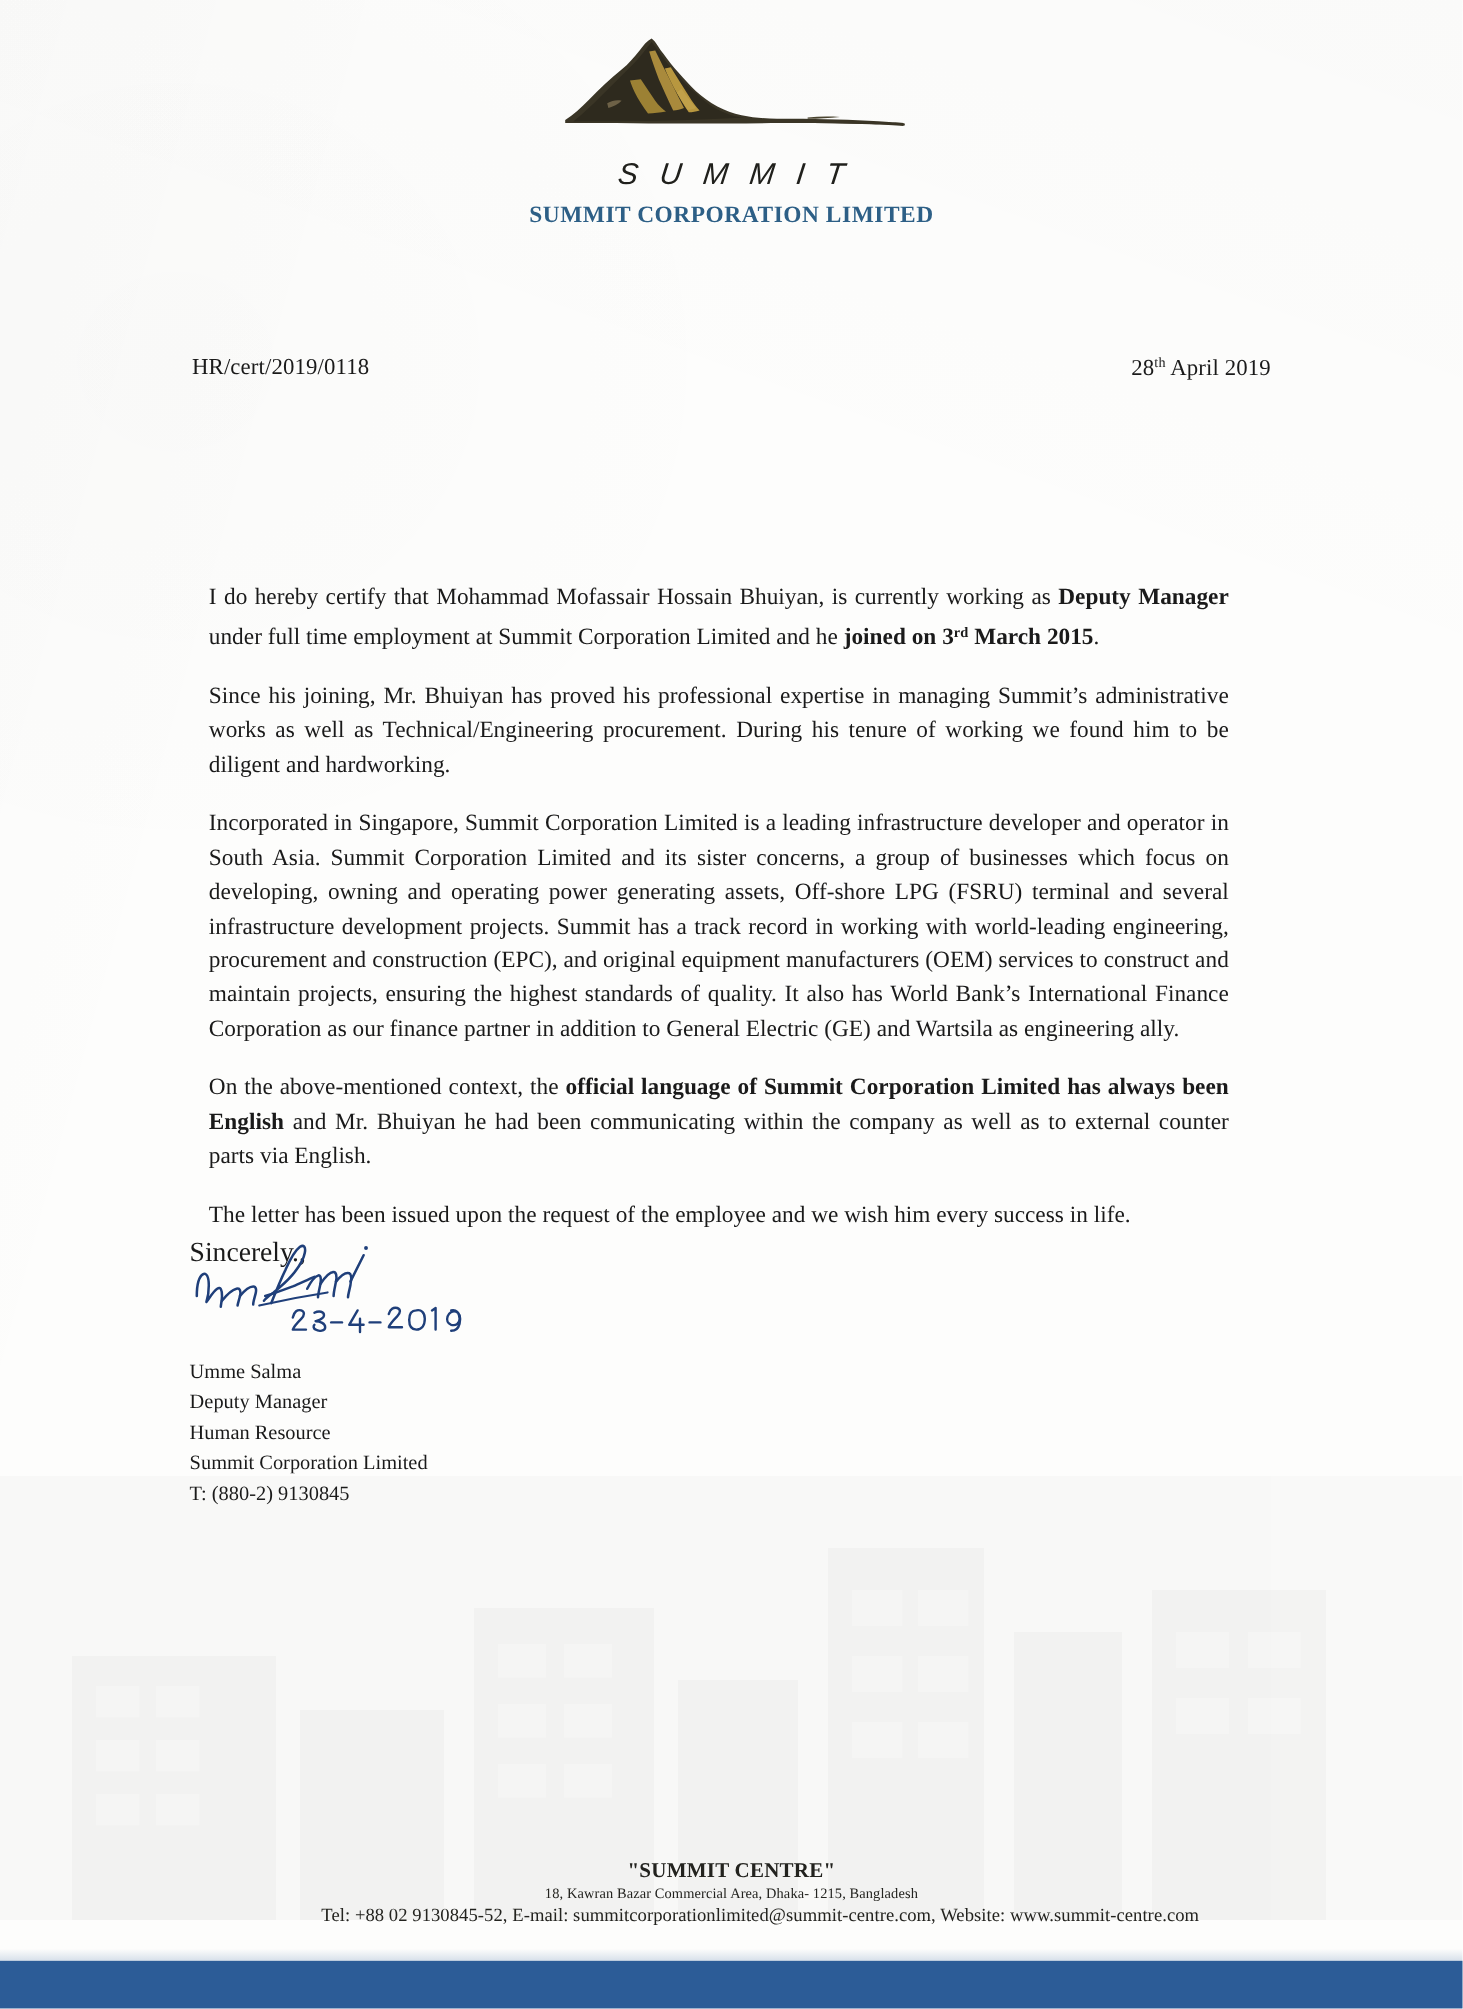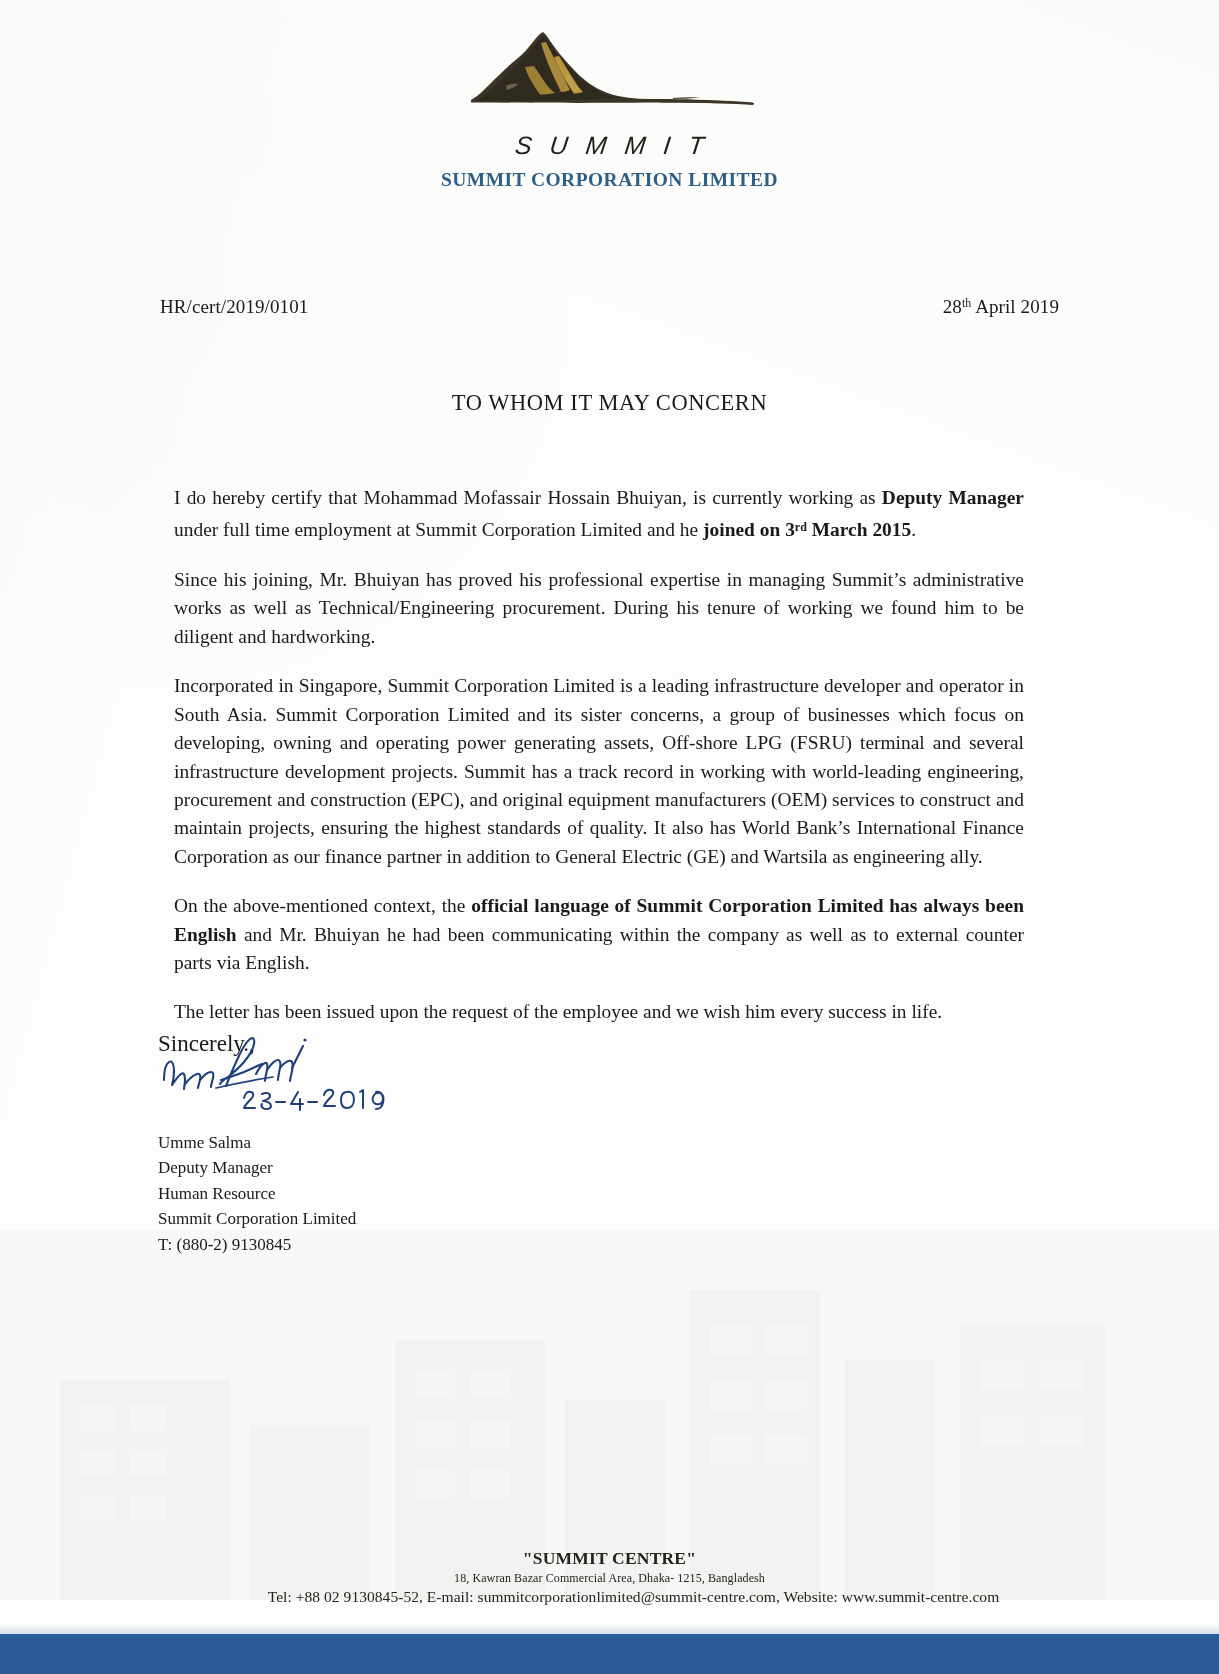--- a/index.html
+++ b/index.html
@@ -277,25 +277,24 @@
 
       <path d="M200 78.5 C225 78 250 78.8 275 79.8 C283 80.2 289 80.6 294 81
                L294 82.6 C288 82.2 281 81.9 273 81.6 C248 80.8 224 80.4 200 80.4 Z" fill="#3a3526"></path>
     </svg>
 
     <div class="logo-wordmark">SUMMIT</div>
     <div class="logo-subtitle">SUMMIT CORPORATION LIMITED</div>
   </div>
 
   <div class="ref-row">
-    <div>HR/cert/2019/0101</div>
+    <div>HR/cert/2019/0118</div>
     <div><span>28</span><sup>th</sup><span> April 2019</span></div>
   </div>
 
-  <div class="doc-title">TO WHOM IT MAY CONCERN</div>
 
   <div class="body-block">
 
     <p class="para"><span>I do hereby certify that Mohammad Mofassair Hossain Bhuiyan, is currently working as </span><b>Deputy Manager</b><span> under full time employment at Summit Corporation Limited and he </span><b>joined on 3</b><b><sup>rd</sup></b><b> March 2015</b><span>.</span></p>
 
     <p class="para">Since his joining, Mr. Bhuiyan has proved his professional expertise in managing Summit’s administrative works as well as Technical/Engineering procurement. During his tenure of working we found him to be diligent and hardworking.</p>
 
     <p class="para">Incorporated in Singapore, Summit Corporation Limited is a leading infrastructure developer and operator in South Asia. Summit Corporation Limited and its sister concerns, a group of businesses which focus on developing, owning and operating power generating assets, Off-shore LPG (FSRU) terminal and several infrastructure development projects. Summit has a track record in working with world-leading engineering, procurement and construction (EPC), and original equipment manufacturers (OEM) services to construct and maintain projects, ensuring the highest standards of quality. It also has World Bank’s International Finance Corporation as our finance partner in addition to General Electric (GE) and Wartsila as engineering ally.</p>
 
     <p class="para"><span>On the above-mentioned context, the </span><b>official language of Summit Corporation Limited has always been English</b><span> and Mr. Bhuiyan he had been communicating within the company as well as to external counter parts via English.</span></p>

